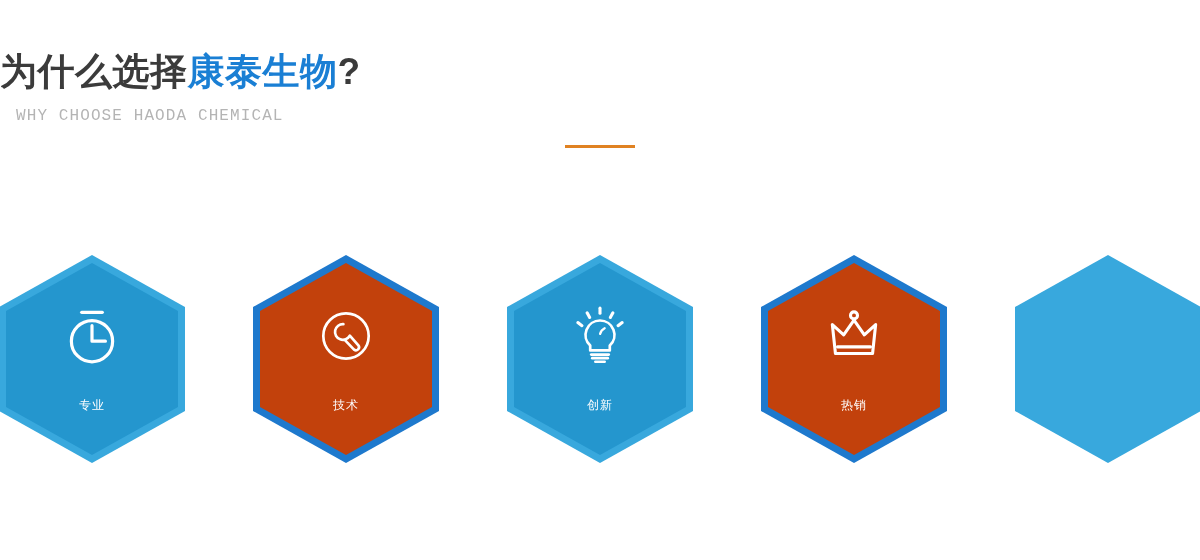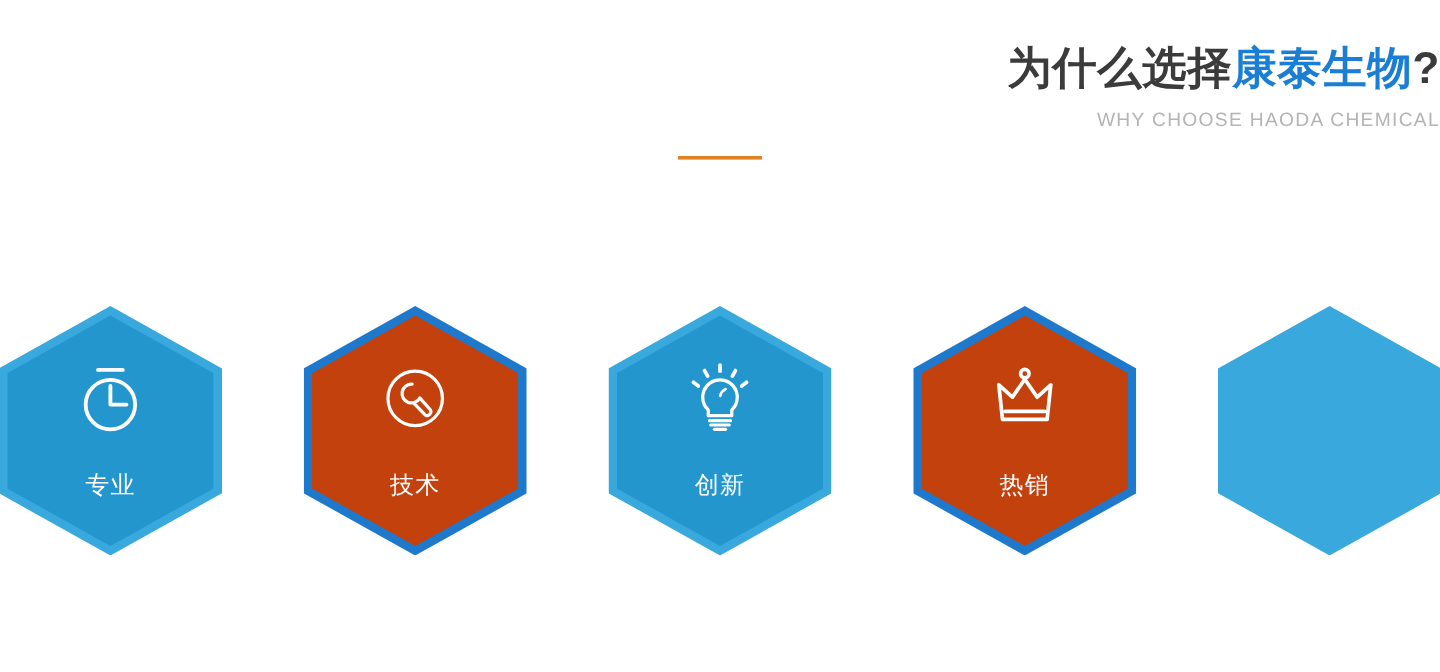--- a/index.html
+++ b/index.html
@@ -11,46 +11,47 @@
     height: 560px;
     background: #ffffff;
     font-family: "Liberation Sans", "DejaVu Sans", sans-serif;
     overflow: hidden;
     position: relative;
   }
 
   
   .header {
     width: 100%;
-    text-align: right;
-    padding-top: 37px;
+    text-align: left;
+    padding-top: 52px;
     box-sizing: border-box;
   }
   .title {
     font-size: 37px;
     font-weight: bold;
     color: #3b3b3b;
     letter-spacing: 0.5px;
     line-height: 1.1;
     margin: 0;
     white-space: nowrap;
   }
   .title .accent {
     color: #1a7fd4;
   }
   .title .mark {
     color: #3b3b3b;
   }
   .subtitle {
-    margin: 14px 0 0 0;
+    margin: 14px 0 0 16px;
     font-size: 16px;
     letter-spacing: 1.1px;
     color: #b4b4b4;
     font-weight: normal;
     white-space: nowrap;
+    font-family: Liberation Mono, monospace;
   }
   .divider-wrap {
     margin-top: 20px;
     height: 4px;
     display: flex;
     justify-content: center;
     align-items: center;
   }
   .divider {
     width: 70px;
@@ -99,21 +100,21 @@
 
   .hex-icon {
     width: 66px;
     height: 66px;
     margin-top: -4px;
     margin-bottom: 10px;
     display: block;
   }
   .hex-label {
     color: #ffffff;
-    font-size: 20px;
+    font-size: 12px;
     letter-spacing: 1px;
     line-height: 1;
     white-space: nowrap;
     font-weight: normal;
     margin-top: 20px;
   }
 </style>
 </head>
 <body>
 

